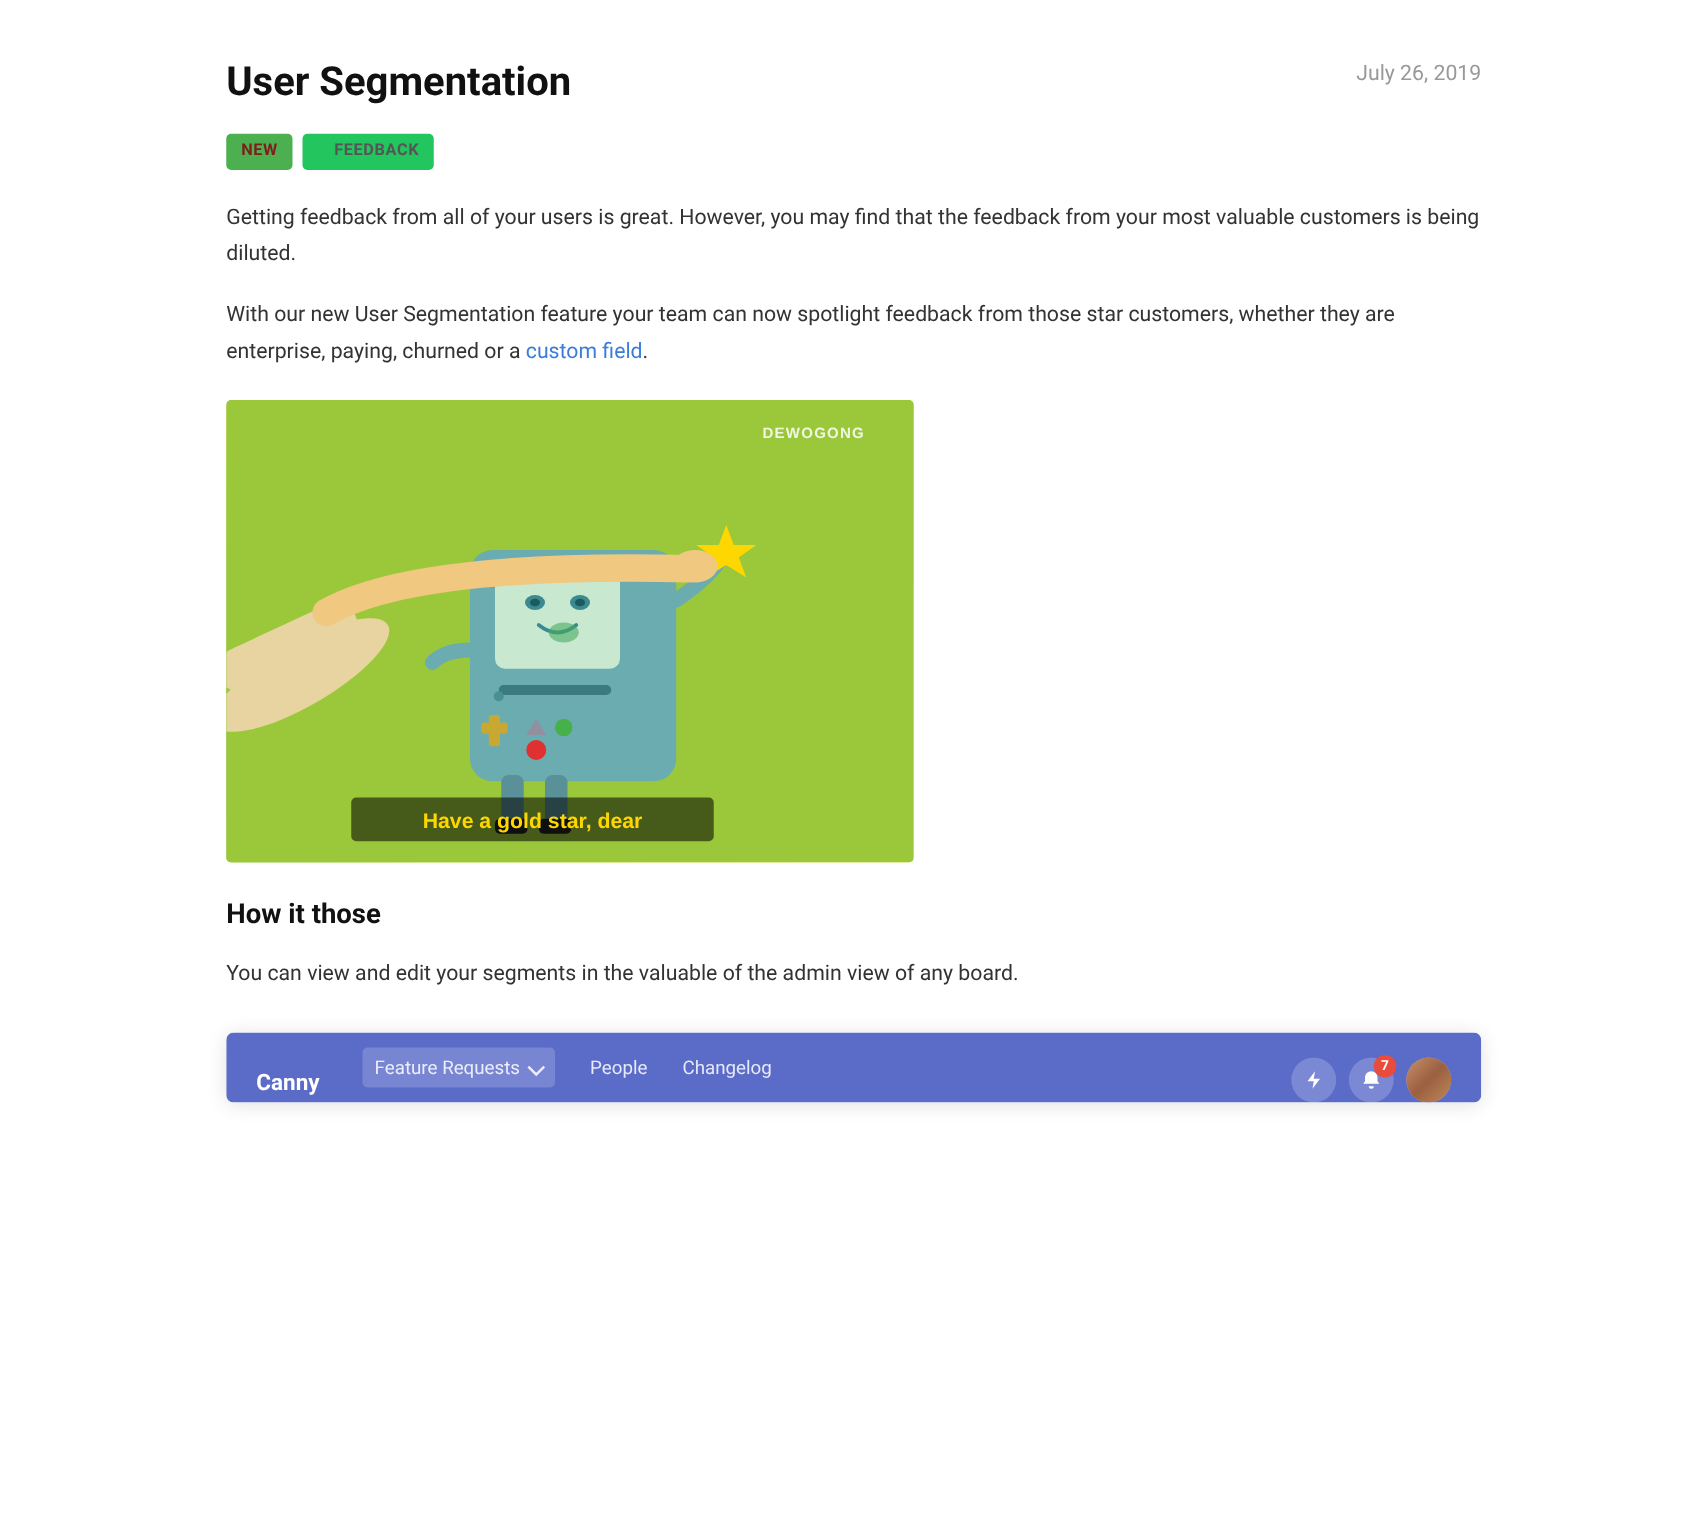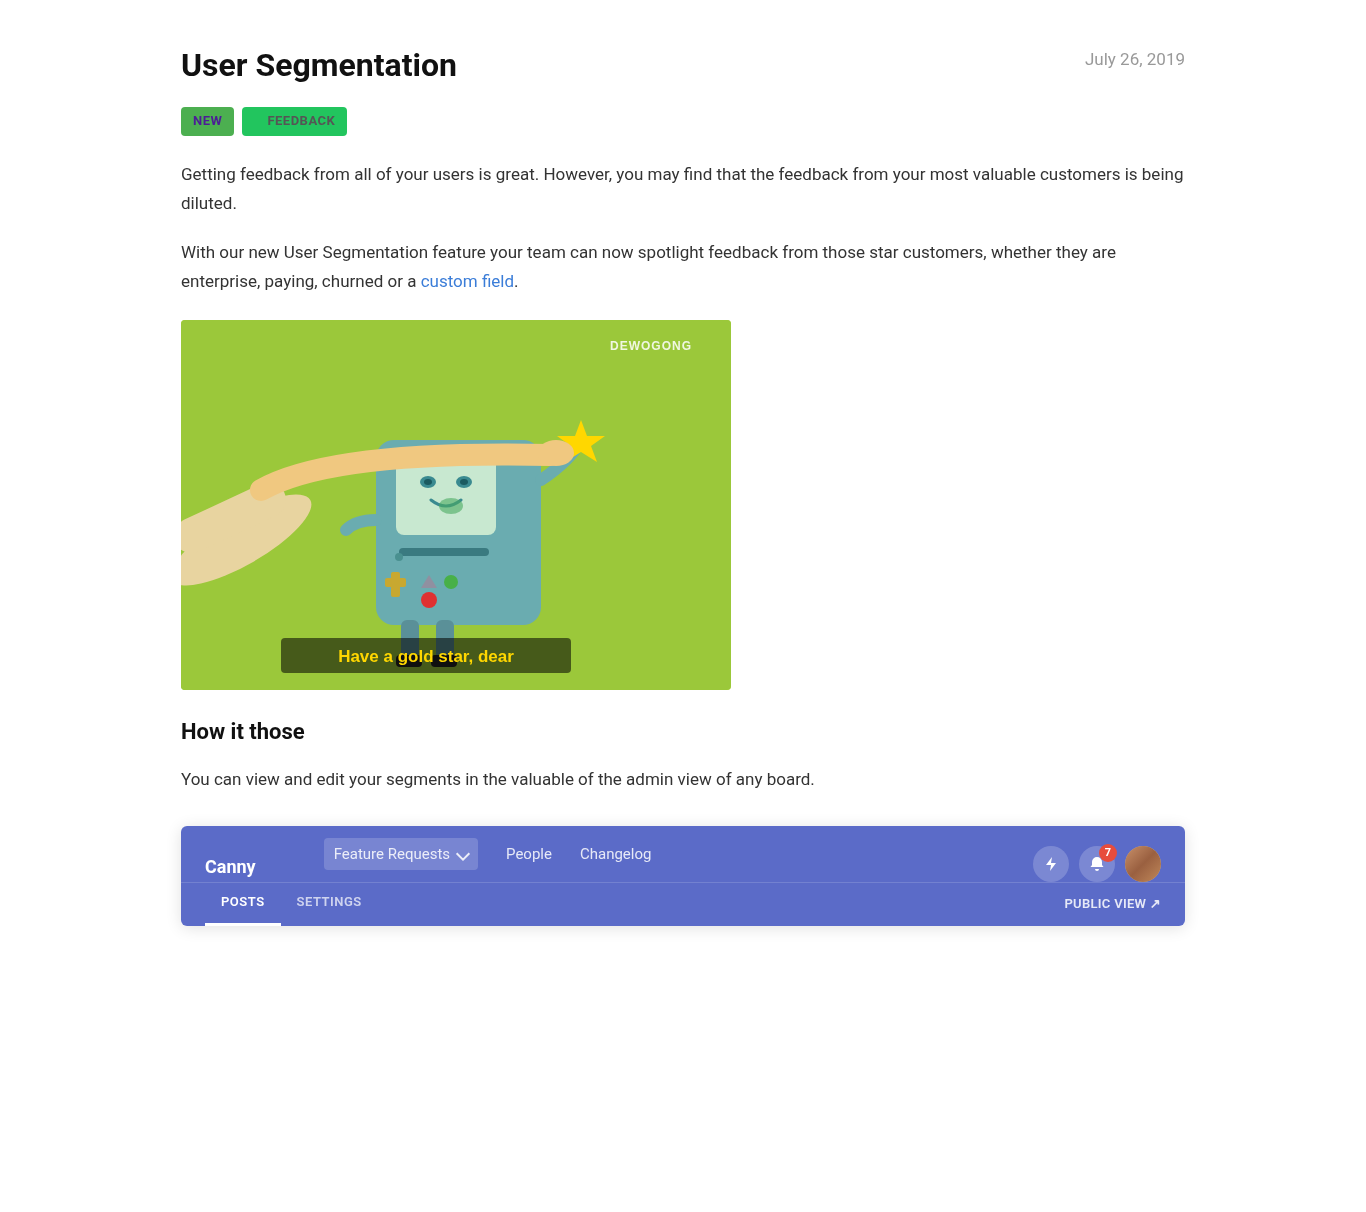--- a/index.html
+++ b/index.html
@@ -40,21 +40,21 @@
     .tag {
       display: inline-block;
       padding: 4px 12px;
       border-radius: 4px;
       font-size: 13px;
       font-weight: 700;
       letter-spacing: 0.5px;
     }
     .tag-new {
       background: #4caf50;
-      color: #4c1d95;
+      color: #7f1d1d;
     }
     .tag-feedback {
       background: #22c55e;
       color: #555;
       padding-left: 25px;
     }
     .body-text {
       font-size: 17px;
       color: #333;
       margin-bottom: 20px;
@@ -120,21 +120,20 @@
       cursor: pointer;
       white-space: nowrap;
     }
     .canny-nav-dropdown {
       background: rgba(255,255,255,0.18);
       border-radius: 4px;
       padding: 4px 10px;
       display: flex;
       align-items: center;
       gap: 6px;
-      margin-left: 34px;
     }
     .chevron-down {
       width: 10px;
       height: 10px;
       border-right: 2px solid rgba(255,255,255,0.85);
       border-bottom: 2px solid rgba(255,255,255,0.85);
       transform: rotate(45deg);
       display: inline-block;
       margin-left: 2px;
     }
@@ -346,21 +345,14 @@
           </svg>
           <span class="notification-badge">7</span>
         </div>
 
         <div class="avatar">
           <div class="avatar-img" style="background: linear-gradient(135deg, #c8906a 0%, #9a6040 50%, #c0885a 100%); width:36px; height:36px; border-radius:50%;"></div>
         </div>
       </div>
     </div>
 
-    <div class="canny-subnav">
-      <div class="canny-subnav-left">
-        <div class="canny-tab active">POSTS</div>
-        <div class="canny-tab">SETTINGS</div>
-      </div>
-      <div class="canny-public-view">PUBLIC VIEW ↗</div>
-    </div>
   </div>
 </div>
 
 </body></html>

